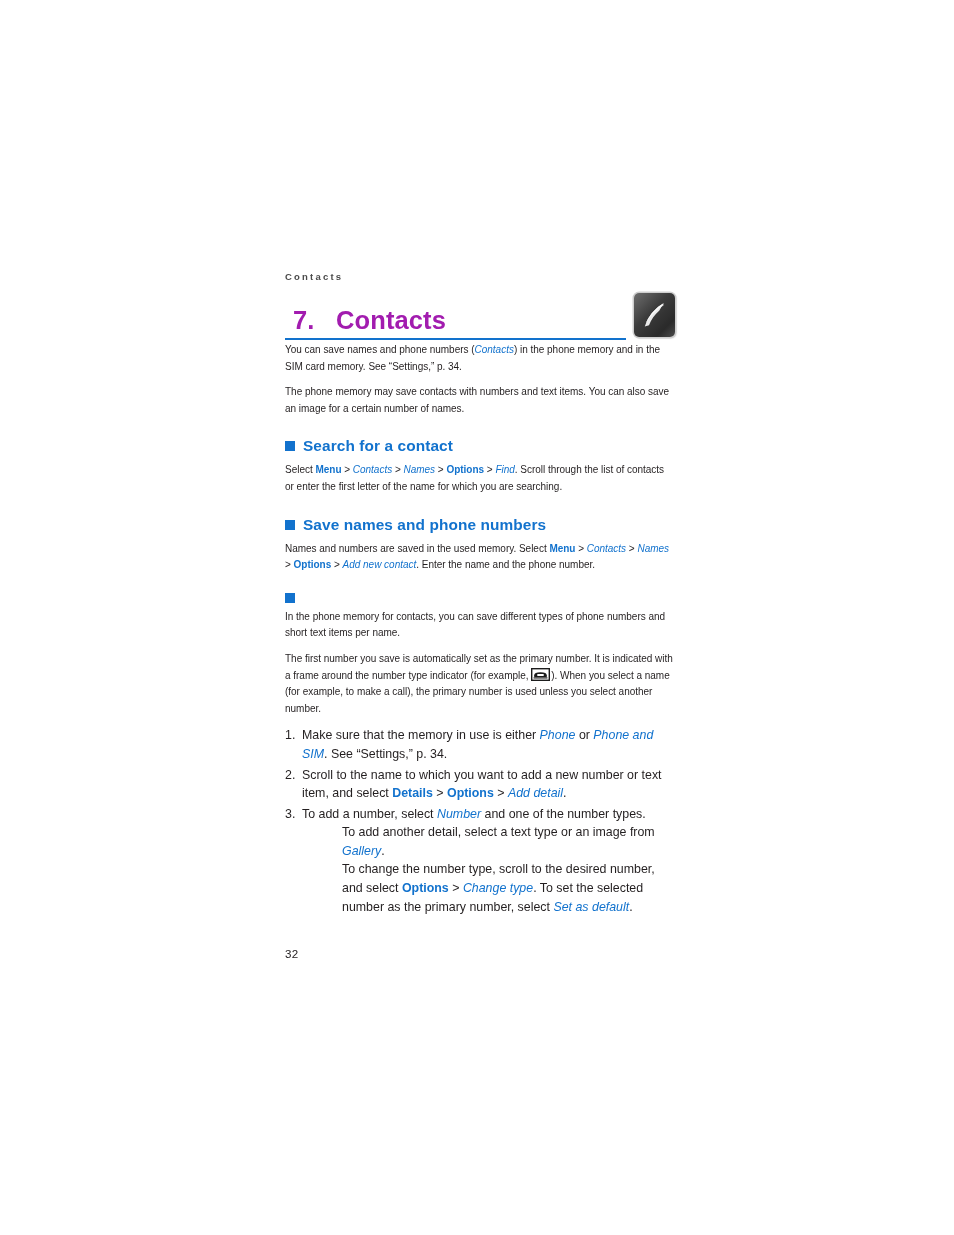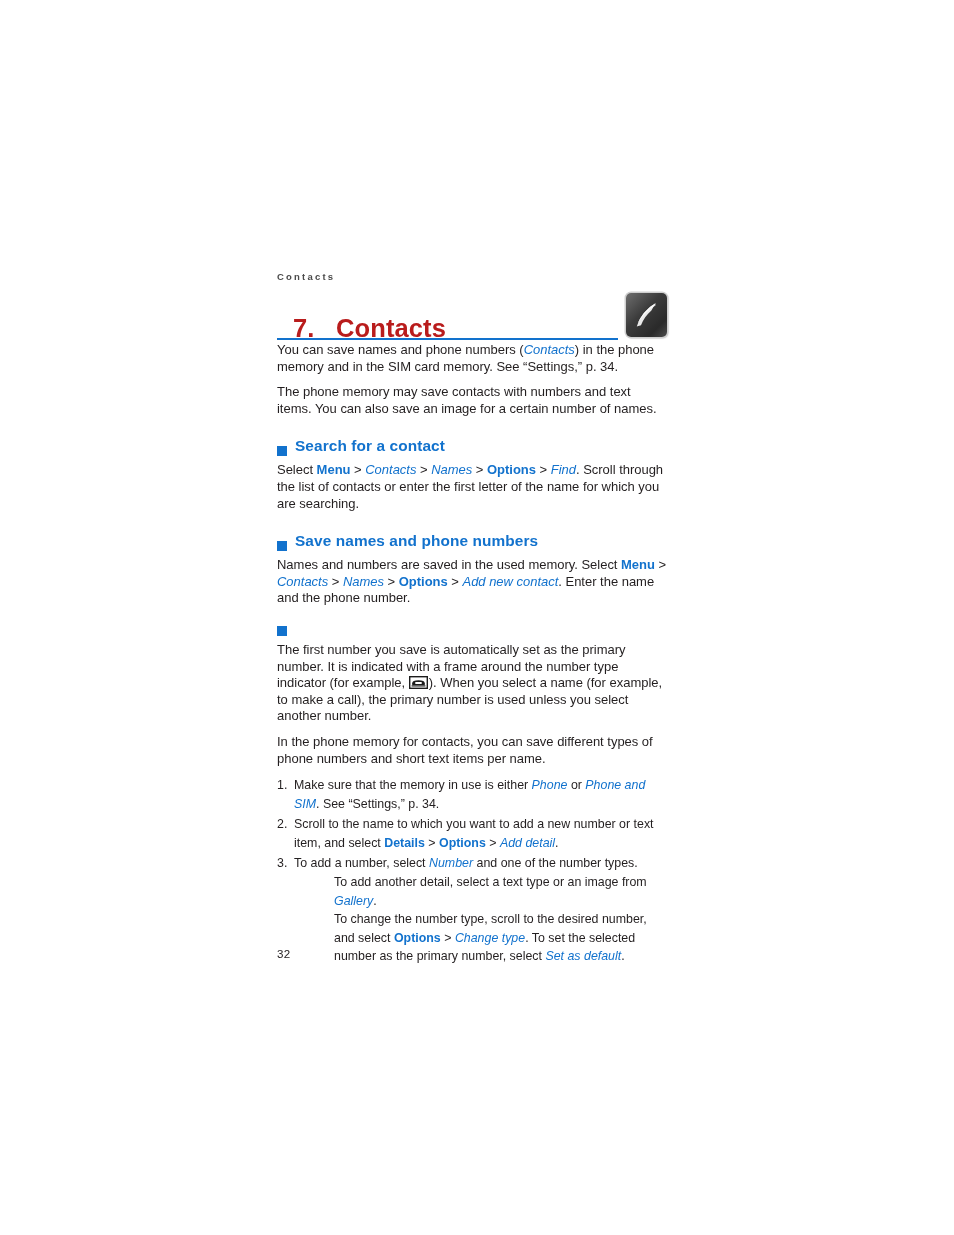--- a/index.html
+++ b/index.html
@@ -11,21 +11,21 @@
     width: 954px;
     height: 1235px;
     position: relative;
     font-family: "Liberation Sans", sans-serif;
     color: #231f20;
     -webkit-font-smoothing: antialiased;
   }
 
   .page {
     position: absolute;
-    left: 0; top: 0;
+    left: 8px; top: 0;
     width: 778px;
     height: 1235px;
     overflow: hidden;
   }
 
   
   .content {
     position: absolute;
     left: 277px;
     top: 271px;
@@ -42,25 +42,25 @@
     margin: 0 0 13px 0;
   }
 
   
   .title-row {
     position: relative;
     height: 46px;
   }
   .chapter-title {
     font-size: 25.5px;
-    color: #b91c1c;
+    color: #a21caf;
     font-weight: 700;
     letter-spacing: 0.1px;
     line-height: 32px;
-    margin: 16px;
+    margin: 8px;
     white-space: pre;
     position: absolute;
     left: 0;
     top: 0;
   }
   .title-rule {
     position: absolute;
     left: 0;
     top: 42px;
     width: 341px;
@@ -83,41 +83,41 @@
   .chapter-icon .handset {
     position: absolute;
     left: 9px;
     top: 8px;
     width: 23px;
     height: 28px;
   }
 
   
   p.body {
-    font-size: 13px;
+    font-size: 10px;
     line-height: 16.6px;
     margin: 0 0 9px 0;
     color: #231f20;
     letter-spacing: -0.02px;
   }
 
   
   .ui       { color: #1272cd; font-weight: 600; }
   .it       { color: #1272cd; font-style: italic; }
 
   
   h2.section {
     font-size: 15.4px;
     color: #1272cd;
     font-weight: 700;
     margin: 19px 0 6px 0;
     line-height: 20px;
     letter-spacing: 0.1px;
     display: flex;
-    align-items: flex-end;
+    align-items: center;
   }
   h2.section .bullet {
     display: inline-block;
     width: 10px;
     height: 10px;
     background: #1272cd;
     margin-right: 8px;
     flex: 0 0 auto;
     position: relative;
     top: 0px;
@@ -213,31 +213,31 @@
     <h2 class="section">
       <span class="bullet"></span>
         <span>Save names and phone numbers</span>
     </h2>
     <p class="body"><span>Names and numbers are saved in the used memory. Select </span><span class="ui">Menu</span><span> &gt; </span><span class="it">Contacts</span><span> &gt; </span><span class="it">Names</span><span> &gt; </span><span class="ui">Options</span><span> &gt; </span><span class="it">Add new contact</span><span>. Enter the name and the phone number.</span></p>
 
     <h2 class="section">
       <span class="bullet"></span>
     </h2>
 
+    <p class="body">In the phone memory for contacts, you can save different types of phone numbers and short text items per name.</p>
+
     <p class="body"><span>The first number you save is automatically set as the primary number. It is indicated with a frame around the number type indicator (for example,</span>
       <span class="icon-phonetype">
         <svg viewBox="0 0 19 13" width="19" height="13">
           <rect x="0.7" y="0.7" width="17.6" height="11.6" fill="#ffffff" stroke="#1c1c1c" stroke-width="1.4"></rect>
           <path d="M3.2 9.1 L3.2 7.3 C3.2 5.6 5.3 4.3 9.5 4.3 C13.7 4.3 15.8 5.6 15.8 7.3 L15.8 9.1 Z" fill="#1c1c1c"></path>
           <rect x="6.3" y="6.0" width="6.4" height="2.0" fill="#ffffff"></rect>
           <rect x="2.6" y="9.3" width="13.8" height="1.2" fill="#1c1c1c"></rect>
         </svg>
       </span><span>). When you select a name (for example, to make a call), the primary number is used unless you select another number.</span></p>
-
-    <p class="body">In the phone memory for contacts, you can save different types of phone numbers and short text items per name.</p>
 
     <ol class="steps">
       <li>
         <span class="num">1.</span><span>Make sure that the memory in use is either </span><span class="it">Phone</span><span> or </span><span class="it">Phone and SIM</span><span>. See “Settings,” p. 34.</span>
       </li>
       <li>
         <span class="num">2.</span><span>Scroll to the name to which you want to add a new number or text item, and select </span><span class="ui">Details</span><span> &gt; </span><span class="ui">Options</span><span> &gt; </span><span class="it">Add detail</span><span>.</span>
       </li>
       <li>
         <span class="num">3.</span><span>To add a number, select </span><span class="it">Number</span><span> and one of the number types.</span>

